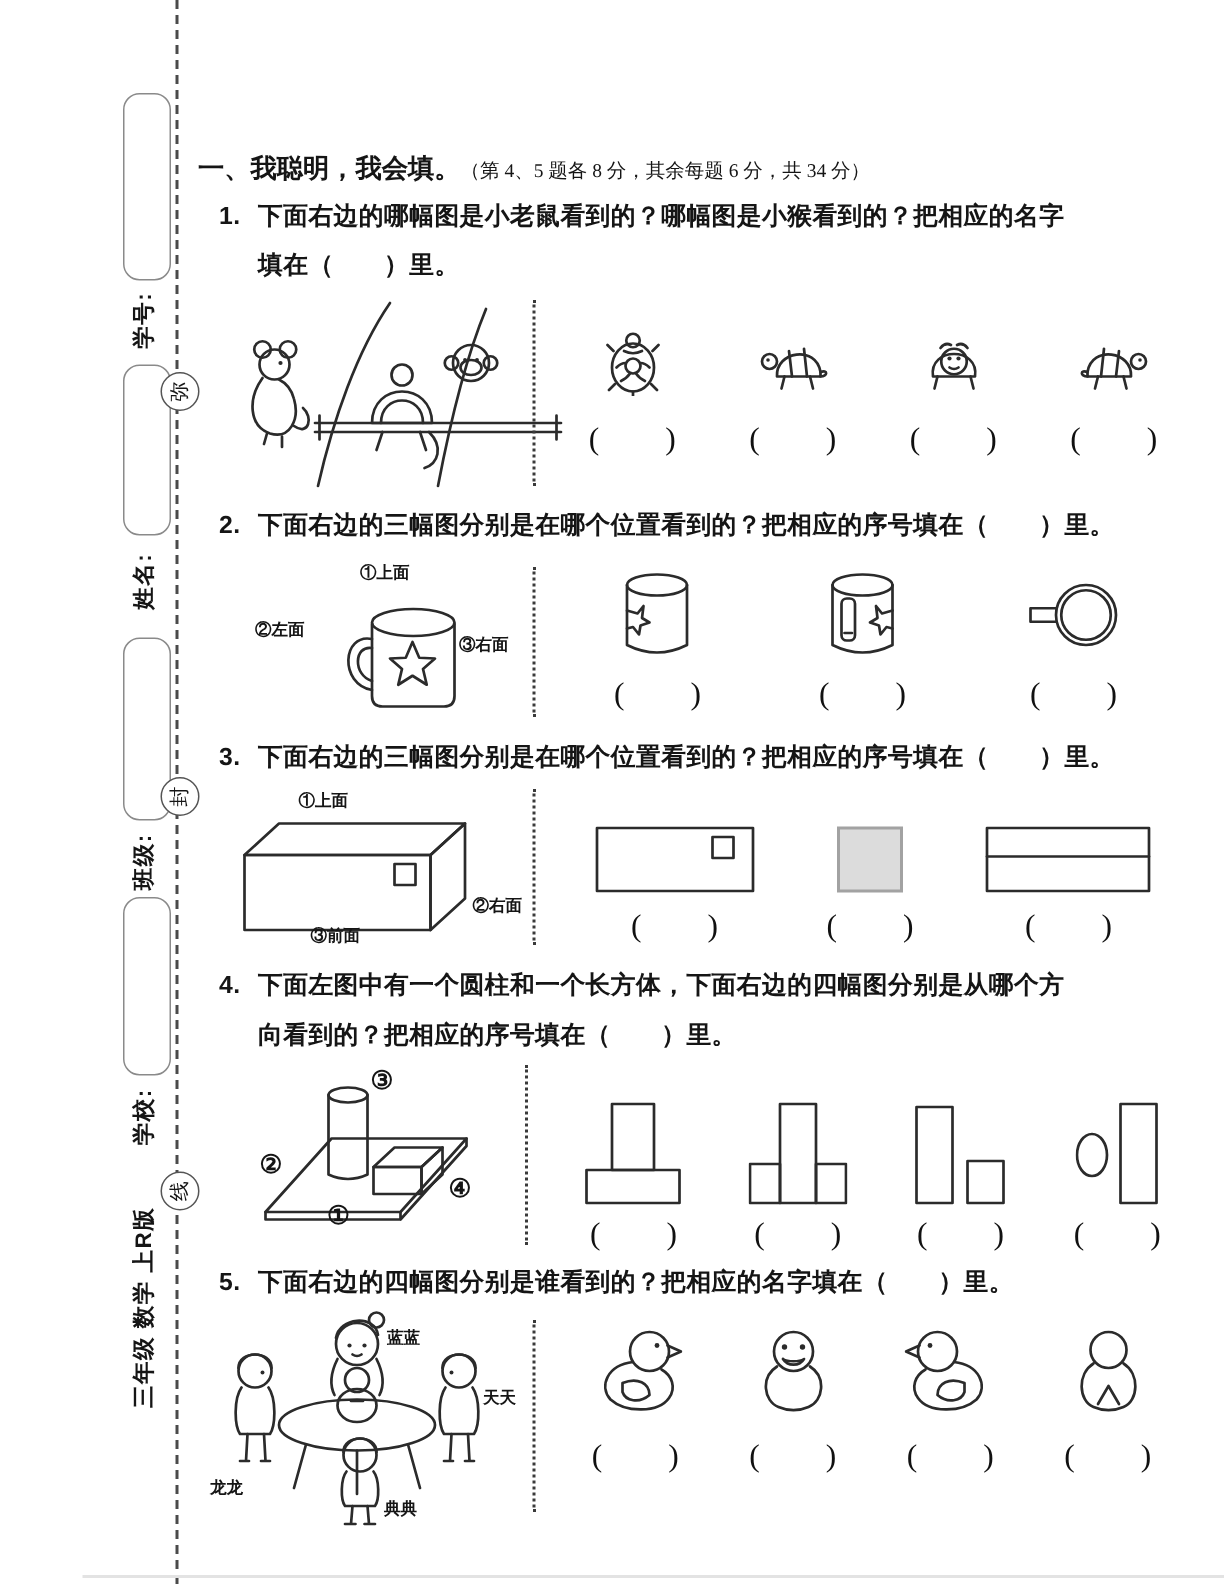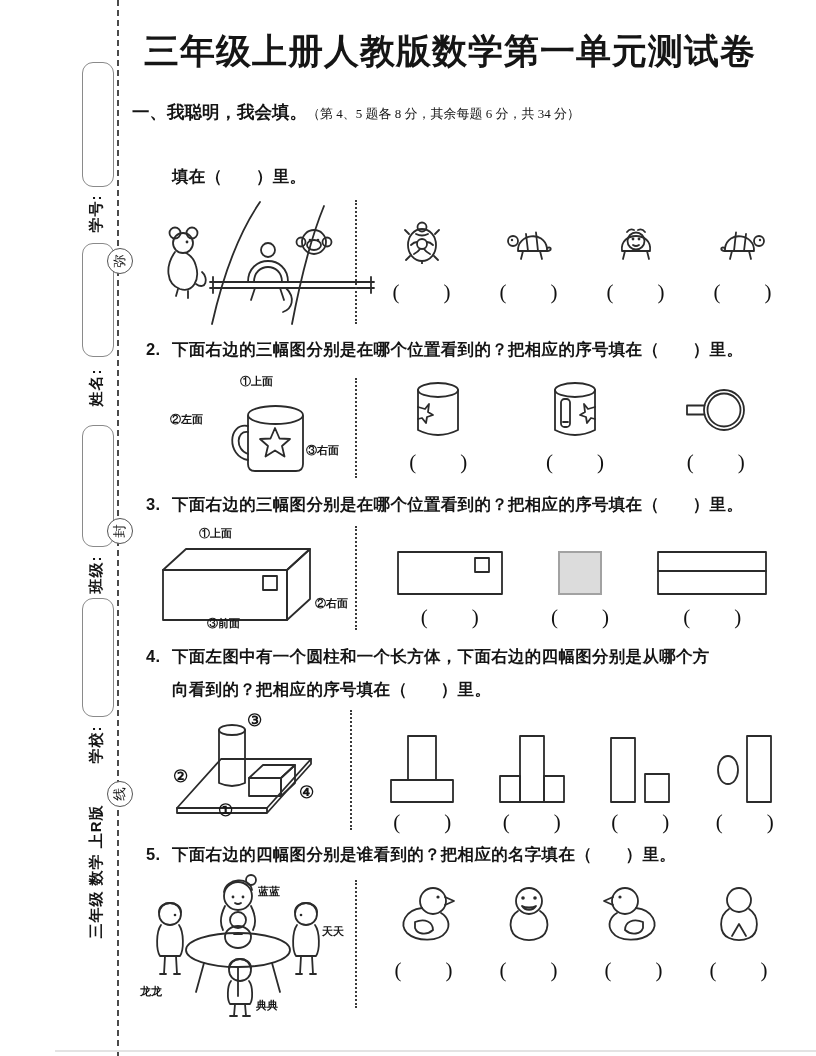--- a/index.html
+++ b/index.html
@@ -63,26 +63,28 @@
     </div>
   <div class="seal-char" style="top:781px;">
       <span>线</span>
     </div>
 
   <div class="footer-vert">三年级 数学 上R版</div>
   <div class="bottom-edge"></div>
 
   <div class="main">
 
-    <div class="title">三年级上册人教版数学第一单元测试卷</div>
 
     <div class="section">
       <span>一、我聪明，我会填。</span><span class="note">（第 4、5 题各 8 分，其余每题 6 分，共 34 分）</span>
     </div>
 
+    <div class="qline" style="top:133px;">
+      <span class="qnum">1.</span><span>下面右边的哪幅图是小老鼠看到的？哪幅图是小猴看到的？把相应的名字</span>
+    </div>
     <div class="qline cont" style="top:166px;">
       <span>填在（　　）里。</span>
     </div>
 
     <div class="fig" style="top:196px;height:132px;">
       <div class="scene" style="left:26px;top:0;">
         <svg width="230" height="130" viewBox="0 0 230 130">
 
           <path class="ln" d="M56,128 C66,84 82,38 104,6"></path>
           <path class="ln" d="M136,128 C144,86 154,44 168,10"></path>
@@ -180,21 +182,21 @@
       <div class="scene" style="left:18px;top:0;width:215px;height:110px;">
         <svg width="215" height="110" viewBox="0 0 215 110" style="position:absolute;left:0;top:0;">
           <path class="ln" d="M100,44 L100,92 Q100,99 107,99 L148,99 Q155,99 155,92 L155,44"></path>
           <ellipse class="ln" cx="127.5" cy="43" rx="27.5" ry="9"></ellipse>
           <path class="ln" d="M100,54 C80,50 78,84 100,88"></path>
           <path class="ln" d="M100,60 C88,58 87,78 100,82"></path>
           <polygon class="ln" points="127,56 131.5,66.5 142,67 134,74 136.5,84.5 127,78.5 117.5,84.5 120,74 112,67 122.5,66.5"></polygon>
         </svg>
         <span class="scene-label" style="left:92px;top:2px;">①上面</span>
         <span class="scene-label" style="left:22px;top:40px;">②左面</span>
-        <span class="scene-label" style="left:158px;top:71px;font-family:Liberation Serif, serif;">③右面</span>
+        <span class="scene-label" style="left:158px;top:50px;font-family:Liberation Serif, serif;">③右面</span>
       </div>
       <div class="divider" style="left:225px;top:6px;height:100px;"></div>
       <div class="views" style="left:240px;width:418px;top:8px;">
         <div class="view">
           <svg width="48" height="60" viewBox="0 0 48 60">
             <ellipse class="ln" cx="24" cy="10" rx="20" ry="7"></ellipse>
             <path class="ln" d="M4,10 L4,50 Q24,60 44,50 L44,10"></path>
             <path class="ln" d="M4,27 L11,29 L15,24 L14,32 L19,35 L13,37 L12,43 L8,38 L4,39"></path>
           </svg>
           <div class="blank" style="margin-top:10px;">

